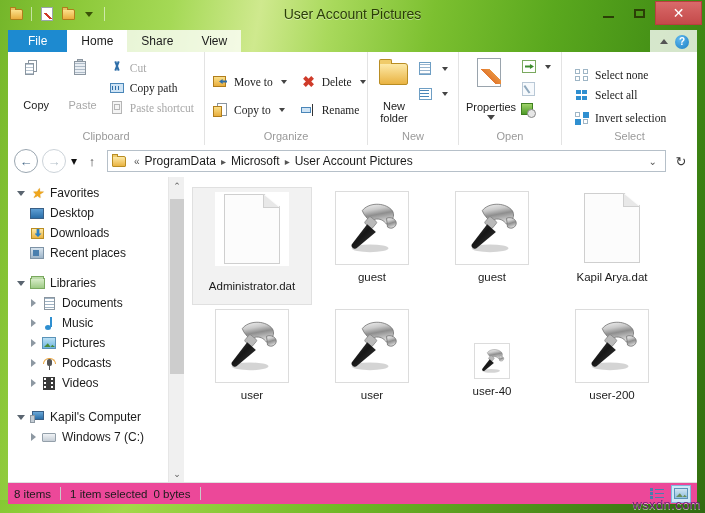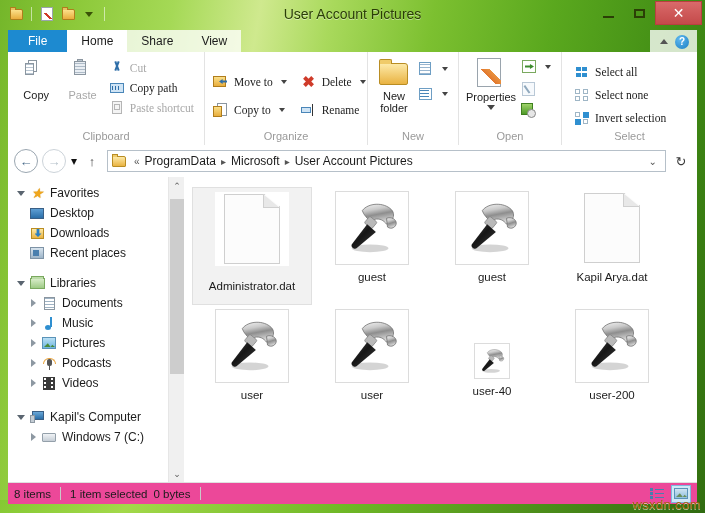--- a/index.html
+++ b/index.html
@@ -124,21 +124,21 @@
   .rgroup { position: relative; height: 93px; display:flex; flex-direction: column; }
   .rgroup + .rgroup { border-left: 1px solid #e3e3e3; }
   .rgroup-body { flex: 1; display: flex; align-items: flex-start; padding: 5px 6px 0 6px; gap: 2px;}
   .rgroup-title {
     height: 16px; line-height: 14px; text-align: center; font-size: 11px; color: #9a9a9a;
   }
   .bigbtn {
     width: 52px; display: flex; flex-direction: column; align-items: center;
     padding-top: 3px;
   }
-  .bigbtn .lbl { font-size: 11px; margin-top: 3px; color:#1b1b1b;}
+  .bigbtn .lbl { font-size: 11px; margin-top: 13px; color:#1b1b1b;}
   .bigbtn.disabled .lbl { color: #a8a8a8; }
   .smalllist { display: flex; flex-direction: column; gap: 2px; padding-top: 2px; font-family: Liberation Serif, serif;}
   .smallbtn {
     display: flex; align-items: center; gap: 5px; height: 18px;
     font-size: 11.5px; color: #1b1b1b; padding: 0 4px 0 2px; white-space: nowrap;
   }
   .smallbtn.disabled { color: #a8a8a8; }
   .caret-sm {
     width:0;height:0;border-left:3px solid transparent;border-right:3px solid transparent;
     border-top:4px solid #444; margin-left: 3px;
@@ -352,21 +352,21 @@
   .viewbtn.active { background: #cfe8f7; border: 1px solid #7cb8dd; }
   .vb-details { width:14px;height:11px;position:relative;}
   .vb-details::before{content:'';position:absolute;left:0;top:0;width:3px;height:3px;background:#4a7fae;
     box-shadow:0 4px 0 #4a7fae, 0 8px 0 #4a7fae;}
   .vb-details::after{content:'';position:absolute;left:5px;top:1px;width:9px;height:1px;background:#4a7fae;
     box-shadow:0 4px 0 #4a7fae, 0 8px 0 #4a7fae;}
   .vb-thumbs { width:14px;height:11px;background:linear-gradient(180deg,#cfe4f2,#8fc0de);border:1px solid #5a93b8;box-sizing:border-box;position:relative;}
   .vb-thumbs::after{content:'';position:absolute;left:1px;bottom:1px;width:11px;height:5px;background:#6a8f5a;clip-path:polygon(0 100%,35% 25%,62% 100%,78% 55%,100% 100%);}
   #watermark {
     position: absolute; right: 4px; bottom: 1px;
-    font-size: 13px; color: #a16207; letter-spacing: 0.4px;
+    font-size: 13px; color: #701a75; letter-spacing: 0.4px;
     text-shadow: 0 1px 0 rgba(255,255,255,.6);
   }
 </style>
 </head>
 <body>
 
 <div id="window">
   <div class="frame-green"></div>
 
   <div id="titlebar">
@@ -510,30 +510,30 @@
             <span class="ic ic-history"></span>
           </div>
         </div>
       </div>
       <div class="rgroup-title">Open</div>
     </div>
 
     <div class="rgroup" style="flex:1">
       <div class="rgroup-body" style="padding-top:9px;padding-left:10px;">
         <div class="smalllist">
-          <div class="smallbtn">
-            <span class="ic ic-selall"></span>
-            <span>Select all</span>
-          </div>
           <div class="smallbtn" style="margin-top:3px">
             <span class="ic ic-selnone">
                 <i class="selnone-b"></i>
                 <i class="selnone-c"></i>
               </span>
             <span>Select none</span>
+          </div>
+          <div class="smallbtn">
+            <span class="ic ic-selall"></span>
+            <span>Select all</span>
           </div>
           <div class="smallbtn" style="margin-top:3px">
             <span class="ic ic-invert">
                 <i class="inv-b"></i>
                 <i class="inv-c"></i>
               </span>
             <span>Invert selection</span>
           </div>
         </div>
       </div>

